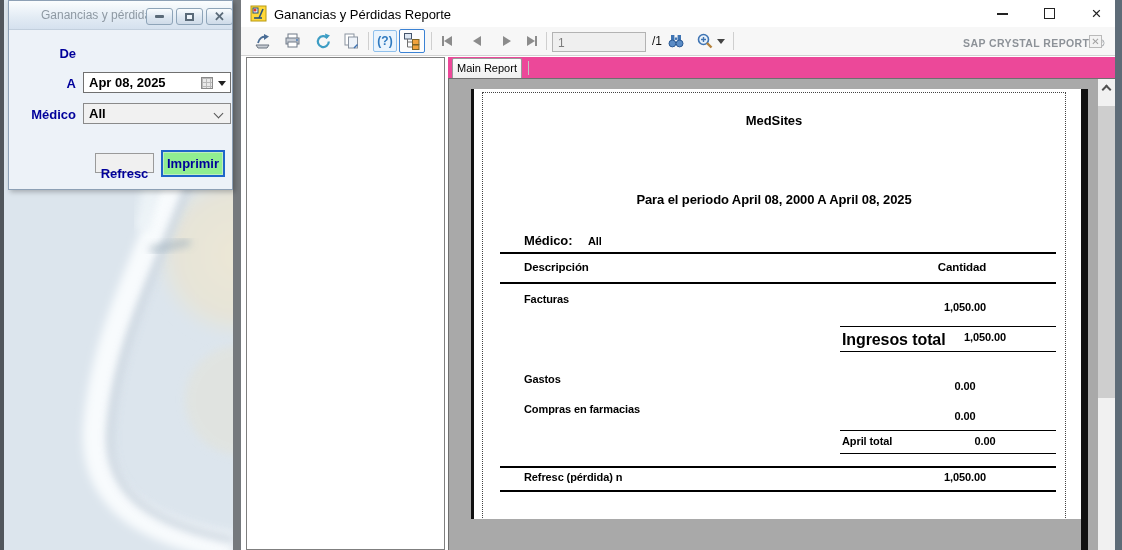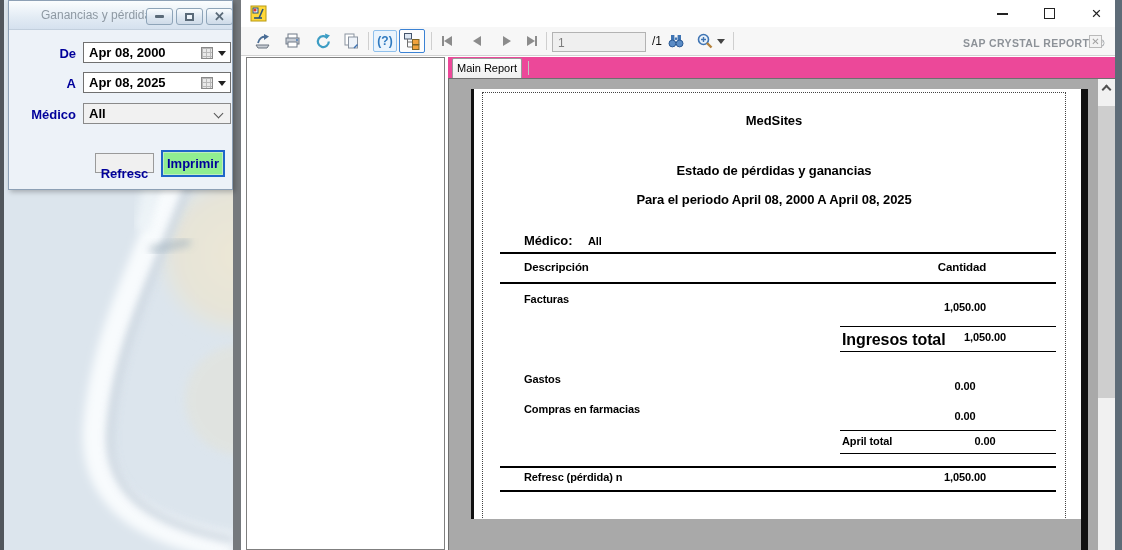--- a/index.html
+++ b/index.html
@@ -139,25 +139,20 @@
         </div>
       <div id="dlg-max" class="abs dlg-btn">
           <div class="glyph-restore"></div>
         </div>
       <div id="dlg-close" class="abs dlg-btn">
           <div class="glyph-x">✕</div>
         </div>
     </div>
 
     <div class="abs dlg-label" style="left:12px; top:45px;">De</div>
-    <div class="abs dlg-input" style="left:74px; top:41px;">
-      <span>Apr 08, 2000</span>
-      <div class="abs cal-icon"></div>
-      <div class="abs drop-caret"></div>
-    </div>
 
     <div class="abs dlg-label" style="left:12px; top:75px;">A</div>
     <div class="abs dlg-input" style="left:74px; top:71px;">
       <span>Apr 08, 2025</span>
       <div class="abs cal-icon"></div>
       <div class="abs drop-caret"></div>
     </div>
 
     <div class="abs dlg-label" style="left:12px; top:106px;">Médico</div>
     <div class="abs combo" style="left:74px; top:102px;">
@@ -172,20 +167,21 @@
   <div id="main-window" class="abs">
 
     <div id="main-titlebar" class="abs">
       <svg id="app-icon" class="abs" viewBox="0 0 17 17">
         <rect x="1" y="1" width="15" height="15" fill="#ffd83a" stroke="#b89a10"></rect>
         <rect x="3" y="3" width="5" height="5" fill="#e6f0f8" stroke="#28527a"></rect>
         <circle cx="5" cy="5" r="1.6" fill="#e03a2f"></circle>
         <path d="M9 13 L13 4" stroke="#28527a" stroke-width="1.6"></path>
         <path d="M4 13 H12" stroke="#28527a" stroke-width="1.6"></path>
       </svg>
+      <div id="main-title" class="abs">Ganancias y Pérdidas Reporte</div>
       <div id="win-min" class="abs win-btn">
           <div class="glyph-win-min"></div>
         </div>
       <div id="win-max" class="abs win-btn">
           <div class="glyph-win-max"></div>
         </div>
       <div id="win-close" class="abs win-btn">
           <div class="glyph-win-close">×</div>
         </div>
     </div>
@@ -276,21 +272,20 @@
     <div id="tab-row" class="abs">
       <div id="tab-main" class="abs">Main Report</div>
       <div id="tab-after-sep" class="abs"></div>
     </div>
 
     <div id="viewport" class="abs">
       <div id="report-page" class="abs">
         <div id="dotted-frame" class="abs"></div>
 
         <div class="abs rpt rpt-center" style="top:24px; font-size:13px;">MedSites</div>
-        <div class="abs rpt rpt-center" style="top:74px; font-size:13px;">Estado de pérdidas y ganancias</div>
         <div class="abs rpt rpt-center" style="top:103px; font-size:13px;">Para el periodo April 08, 2000 A April 08, 2025</div>
 
         <div class="abs rpt" style="left:50px; top:144px; font-size:13px;">Médico:</div>
         <div class="abs rpt" style="left:114px; top:146px; font-size:11px;">All</div>
         <div class="abs rpt-line" style="left:26px; top:163px; width:556px; height:2px;"></div>
 
         <div class="abs rpt" style="left:50px; top:172px; font-size:11.5px;">Descripción</div>
         <div class="abs rpt rpt-val" style="left:400px; top:172px; width:176px; font-size:11.5px;">Cantidad</div>
         <div class="abs rpt-line" style="left:26px; top:193px; width:556px; height:2px;"></div>
 

